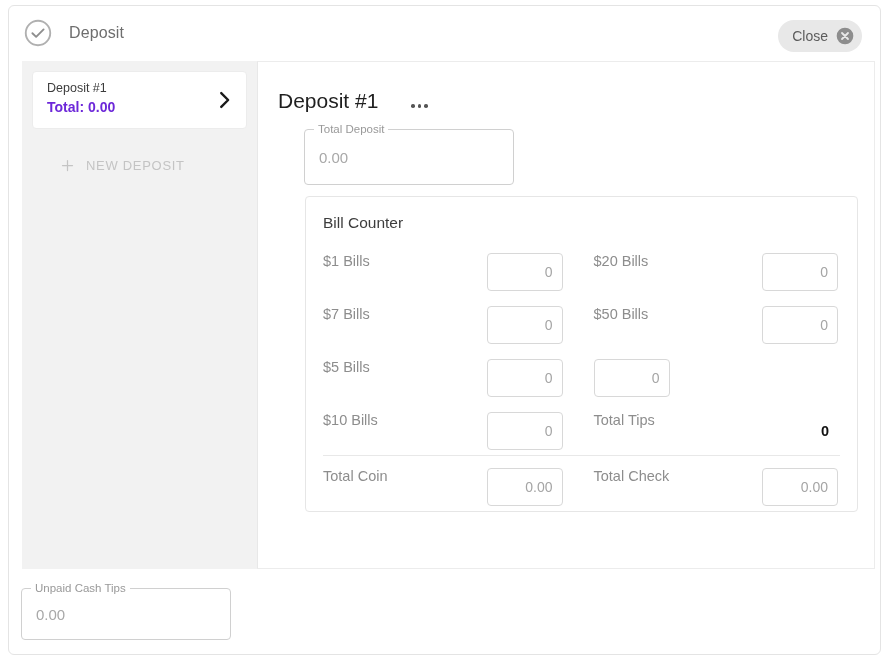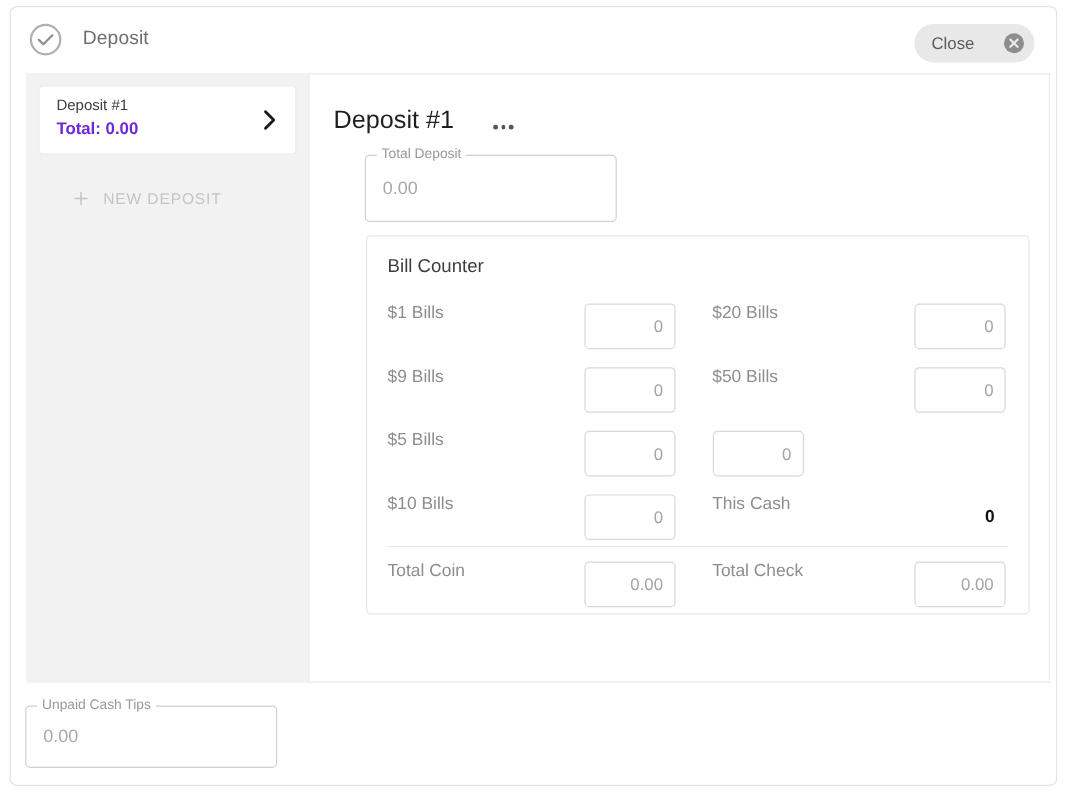--- a/index.html
+++ b/index.html
@@ -52,21 +52,21 @@
     position: absolute;
     right: 18px;
     top: 14px;
     height: 32px;
     min-width: 82px;
     background: #e8e8e8;
     border: none;
     border-radius: 16px;
     display: flex;
     align-items: center;
-    gap: 23px;
+    gap: 7px;
     padding: 0 7px 0 14px;
     cursor: pointer;
     font-family: "Liberation Sans", sans-serif;
   }
   .close-label {
     font-size: 14px;
     color: #5c5c5c;
   }
   .close-x {
     width: 20px; height: 20px;
@@ -384,21 +384,21 @@
               <span class="num-input">0</span>
             </div>
             <div class="cell right">
               <span class="cell-label">$20 Bills</span>
               <span class="num-input">0</span>
             </div>
           </div>
 
           <div class="bc-row">
             <div class="cell left">
-              <span class="cell-label">$9 Bills</span>
+              <span class="cell-label">$7 Bills</span>
               <span class="num-input">0</span>
             </div>
             <div class="cell right">
               <span class="cell-label">$50 Bills</span>
               <span class="num-input">0</span>
             </div>
           </div>
 
           <div class="bc-row">
             <div class="cell left">
@@ -409,21 +409,21 @@
               <span class="num-input">0</span>
             </div>
           </div>
 
           <div class="bc-row">
             <div class="cell left">
               <span class="cell-label">$10 Bills</span>
               <span class="num-input">0</span>
             </div>
             <div class="cell right">
-              <span class="cell-label">This Cash</span>
+              <span class="cell-label">Total Tips</span>
               <span class="plain-total">0</span>
             </div>
           </div>
 
         </div>
 
         <div class="bc-divider"></div>
 
         <div class="bc-row totals">
           <div class="cell left">

